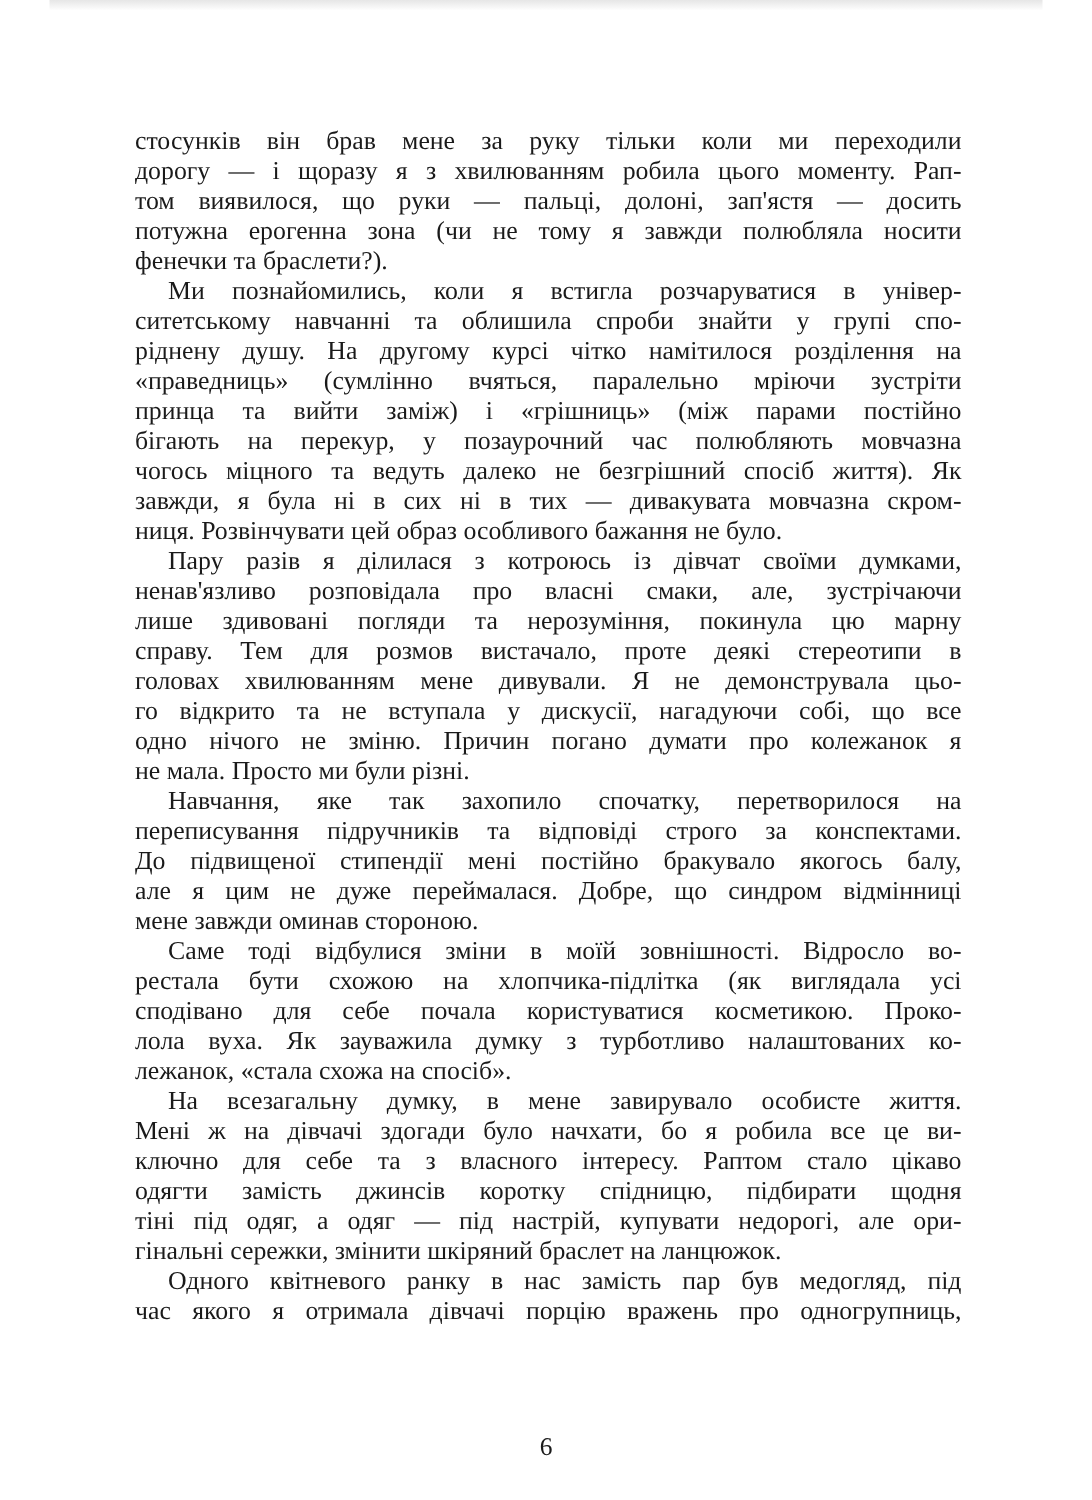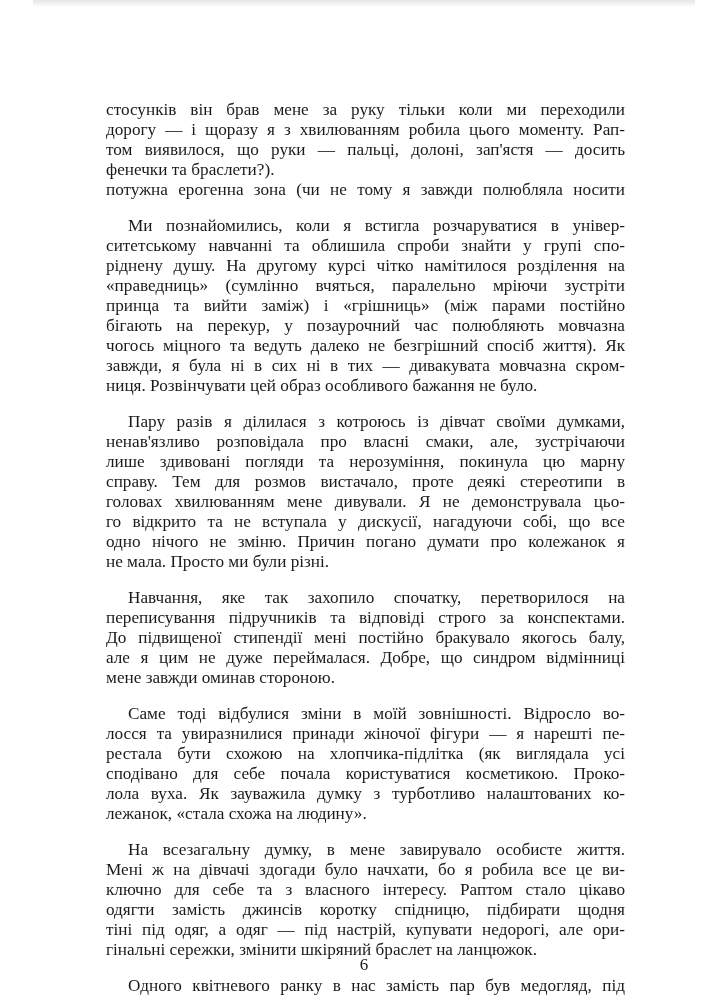--- a/index.html
+++ b/index.html
@@ -6,21 +6,21 @@
   body { width: 728px; height: 1000px; position: relative; overflow: hidden; }
   .top-band {
     position: absolute; left: 33px; top: 0; width: 662px; height: 7px;
     background: linear-gradient(#e6e6e6, #f7f7f7 70%, #ffffff);
   }
   .page {
     position: absolute; left: 90px; top: 84px; width: 551px;
     font-family: "Liberation Serif", "DejaVu Serif", serif;
     font-size: 17.2px; line-height: 20px; color: #1a1a1a;
   }
-  .para { margin: 16px; text-align: justify; }
+  .para { margin: 0; text-align: justify; }
   .line {
     display: block; height: 20px; white-space: nowrap;
     text-align: justify; text-align-last: justify;
   }
   .line.last { text-align-last: left; }
   .line.indent { padding-left: 22px; }
   .page-number {
     position: absolute; left: 0; width: 728px; top: 955px;
     text-align: center;
     font-family: "Liberation Serif", "DejaVu Serif", serif;
@@ -30,22 +30,22 @@
 </head>
 <body>
 
 <div class="top-band"></div>
 
 <div class="page" id="page-body">
     <div class="para">
       <span class="line">стосунків він брав мене за руку тільки коли ми переходили</span>
       <span class="line">дорогу — і щоразу я з хвилюванням робила цього моменту. Рап-</span>
       <span class="line">том виявилося, що руки — пальці, долоні, зап'ястя — досить</span>
+      <span class="line">потужна ерогенна зона (чи не тому я завжди полюбляла носити</span>
       <span class="line last">фенечки та браслети?).</span>
-      <span class="line">потужна ерогенна зона (чи не тому я завжди полюбляла носити</span>
     </div>
     <div class="para">
       <span class="line indent">Ми познайомились, коли я встигла розчаруватися в універ-</span>
       <span class="line">ситетському навчанні та облишила спроби знайти у групі спо-</span>
       <span class="line">ріднену душу. На другому курсі чітко намітилося розділення на</span>
       <span class="line">«праведниць» (сумлінно вчяться, паралельно мріючи зустріти</span>
       <span class="line">принца та вийти заміж) і «грішниць» (між парами постійно</span>
       <span class="line">бігають на перекур, у позаурочний час полюбляють мовчазна</span>
       <span class="line">чогось міцного та ведуть далеко не безгрішний спосіб життя). Як</span>
       <span class="line">завжди, я була ні в сих ні в тих — дивакувата мовчазна скром-</span>
@@ -63,25 +63,24 @@
     </div>
     <div class="para">
       <span class="line indent">Навчання, яке так захопило спочатку, перетворилося на</span>
       <span class="line">переписування підручників та відповіді строго за конспектами.</span>
       <span class="line">До підвищеної стипендії мені постійно бракувало якогось балу,</span>
       <span class="line">але я цим не дуже переймалася. Добре, що синдром відмінниці</span>
       <span class="line last">мене завжди оминав стороною.</span>
     </div>
     <div class="para">
       <span class="line indent">Саме тоді відбулися зміни в моїй зовнішності. Відросло во-</span>
-      <span class="line">лосся та увиразнилися принади жіночої фігури — я нарешті пе-</span>
       <span class="line">рестала бути схожою на хлопчика-підлітка (як виглядала усі</span>
       <span class="line">сподівано для себе почала користуватися косметикою. Проко-</span>
       <span class="line">лола вуха. Як зауважила думку з турботливо налаштованих ко-</span>
-      <span class="line last">лежанок, «стала схожа на людину».</span>
+      <span class="line last">лежанок, «стала схожа на спосіб».</span>
     </div>
     <div class="para">
       <span class="line indent">На всезагальну думку, в мене завирувало особисте життя.</span>
       <span class="line">Мені ж на дівчачі здогади було начхати, бо я робила все це ви-</span>
       <span class="line">ключно для себе та з власного інтересу. Раптом стало цікаво</span>
       <span class="line">одягти замість джинсів коротку спідницю, підбирати щодня</span>
       <span class="line">тіні під одяг, а одяг — під настрій, купувати недорогі, але ори-</span>
       <span class="line last">гінальні сережки, змінити шкіряний браслет на ланцюжок.</span>
     </div>
     <div class="para">

